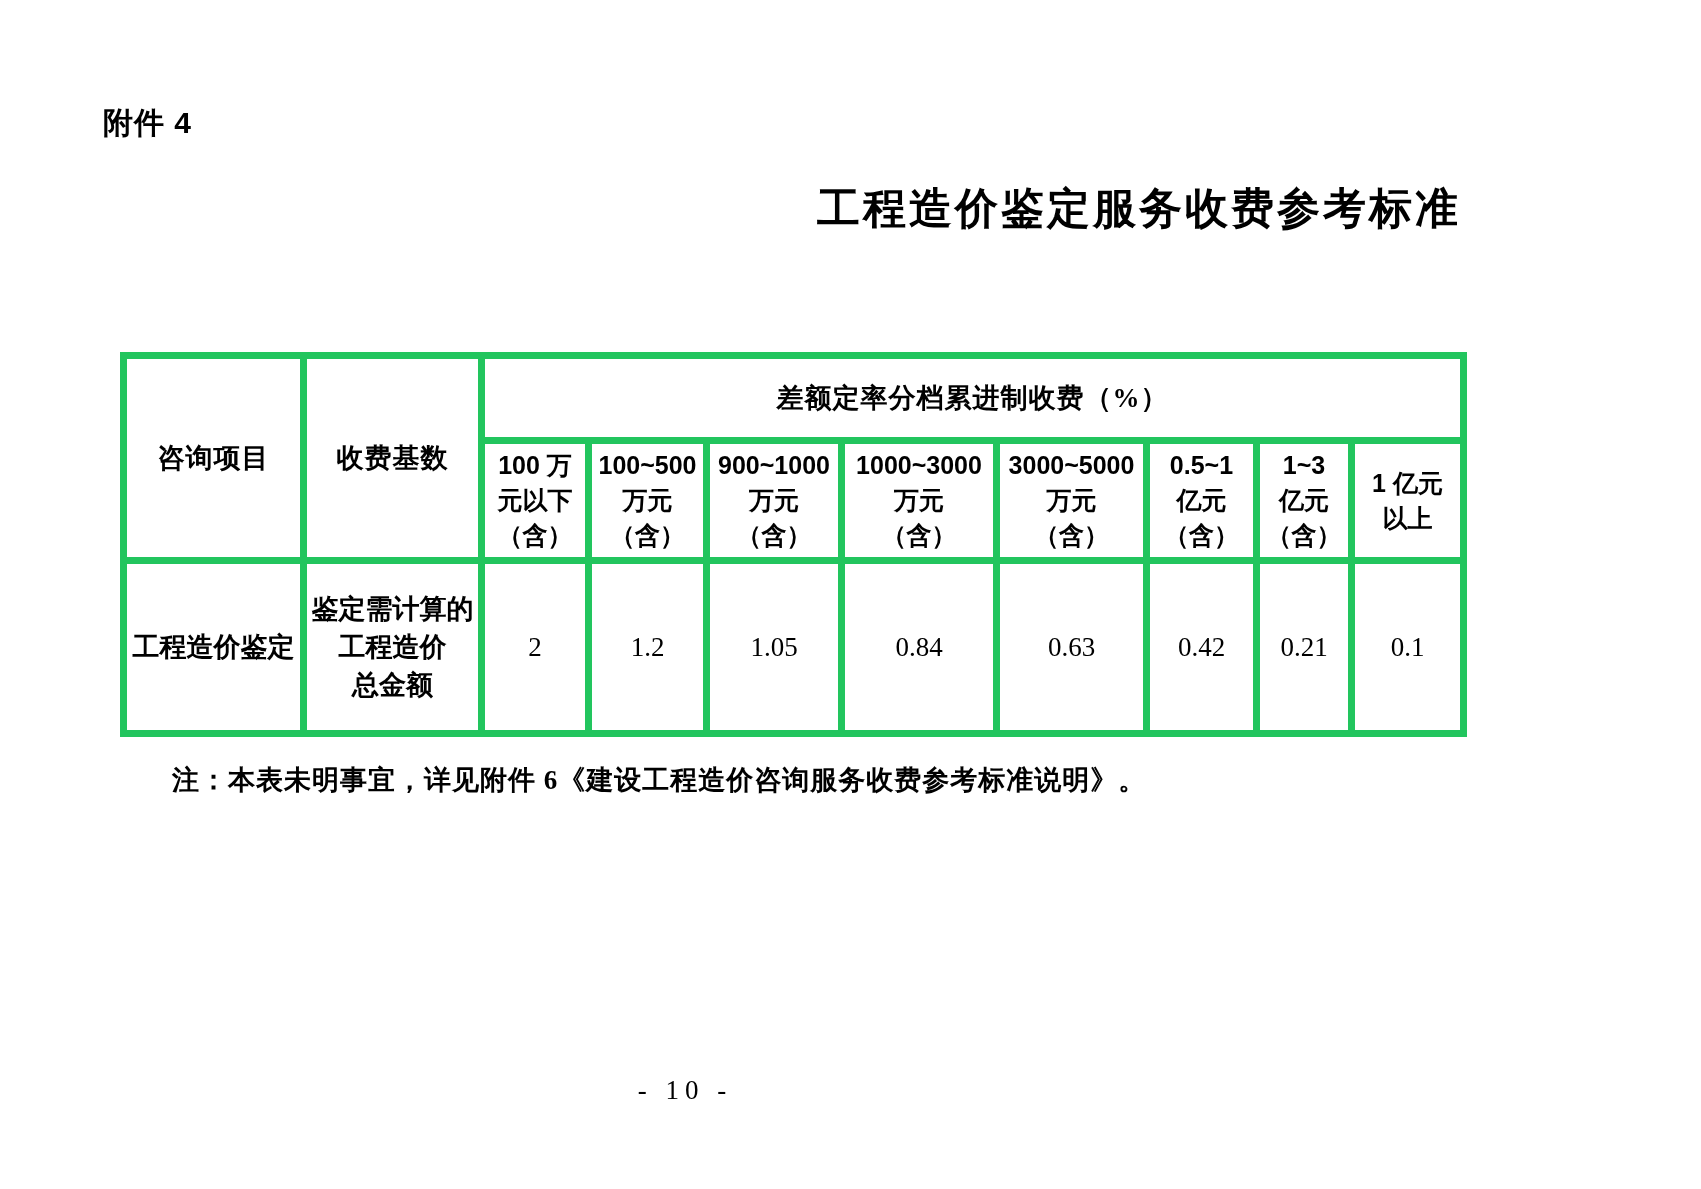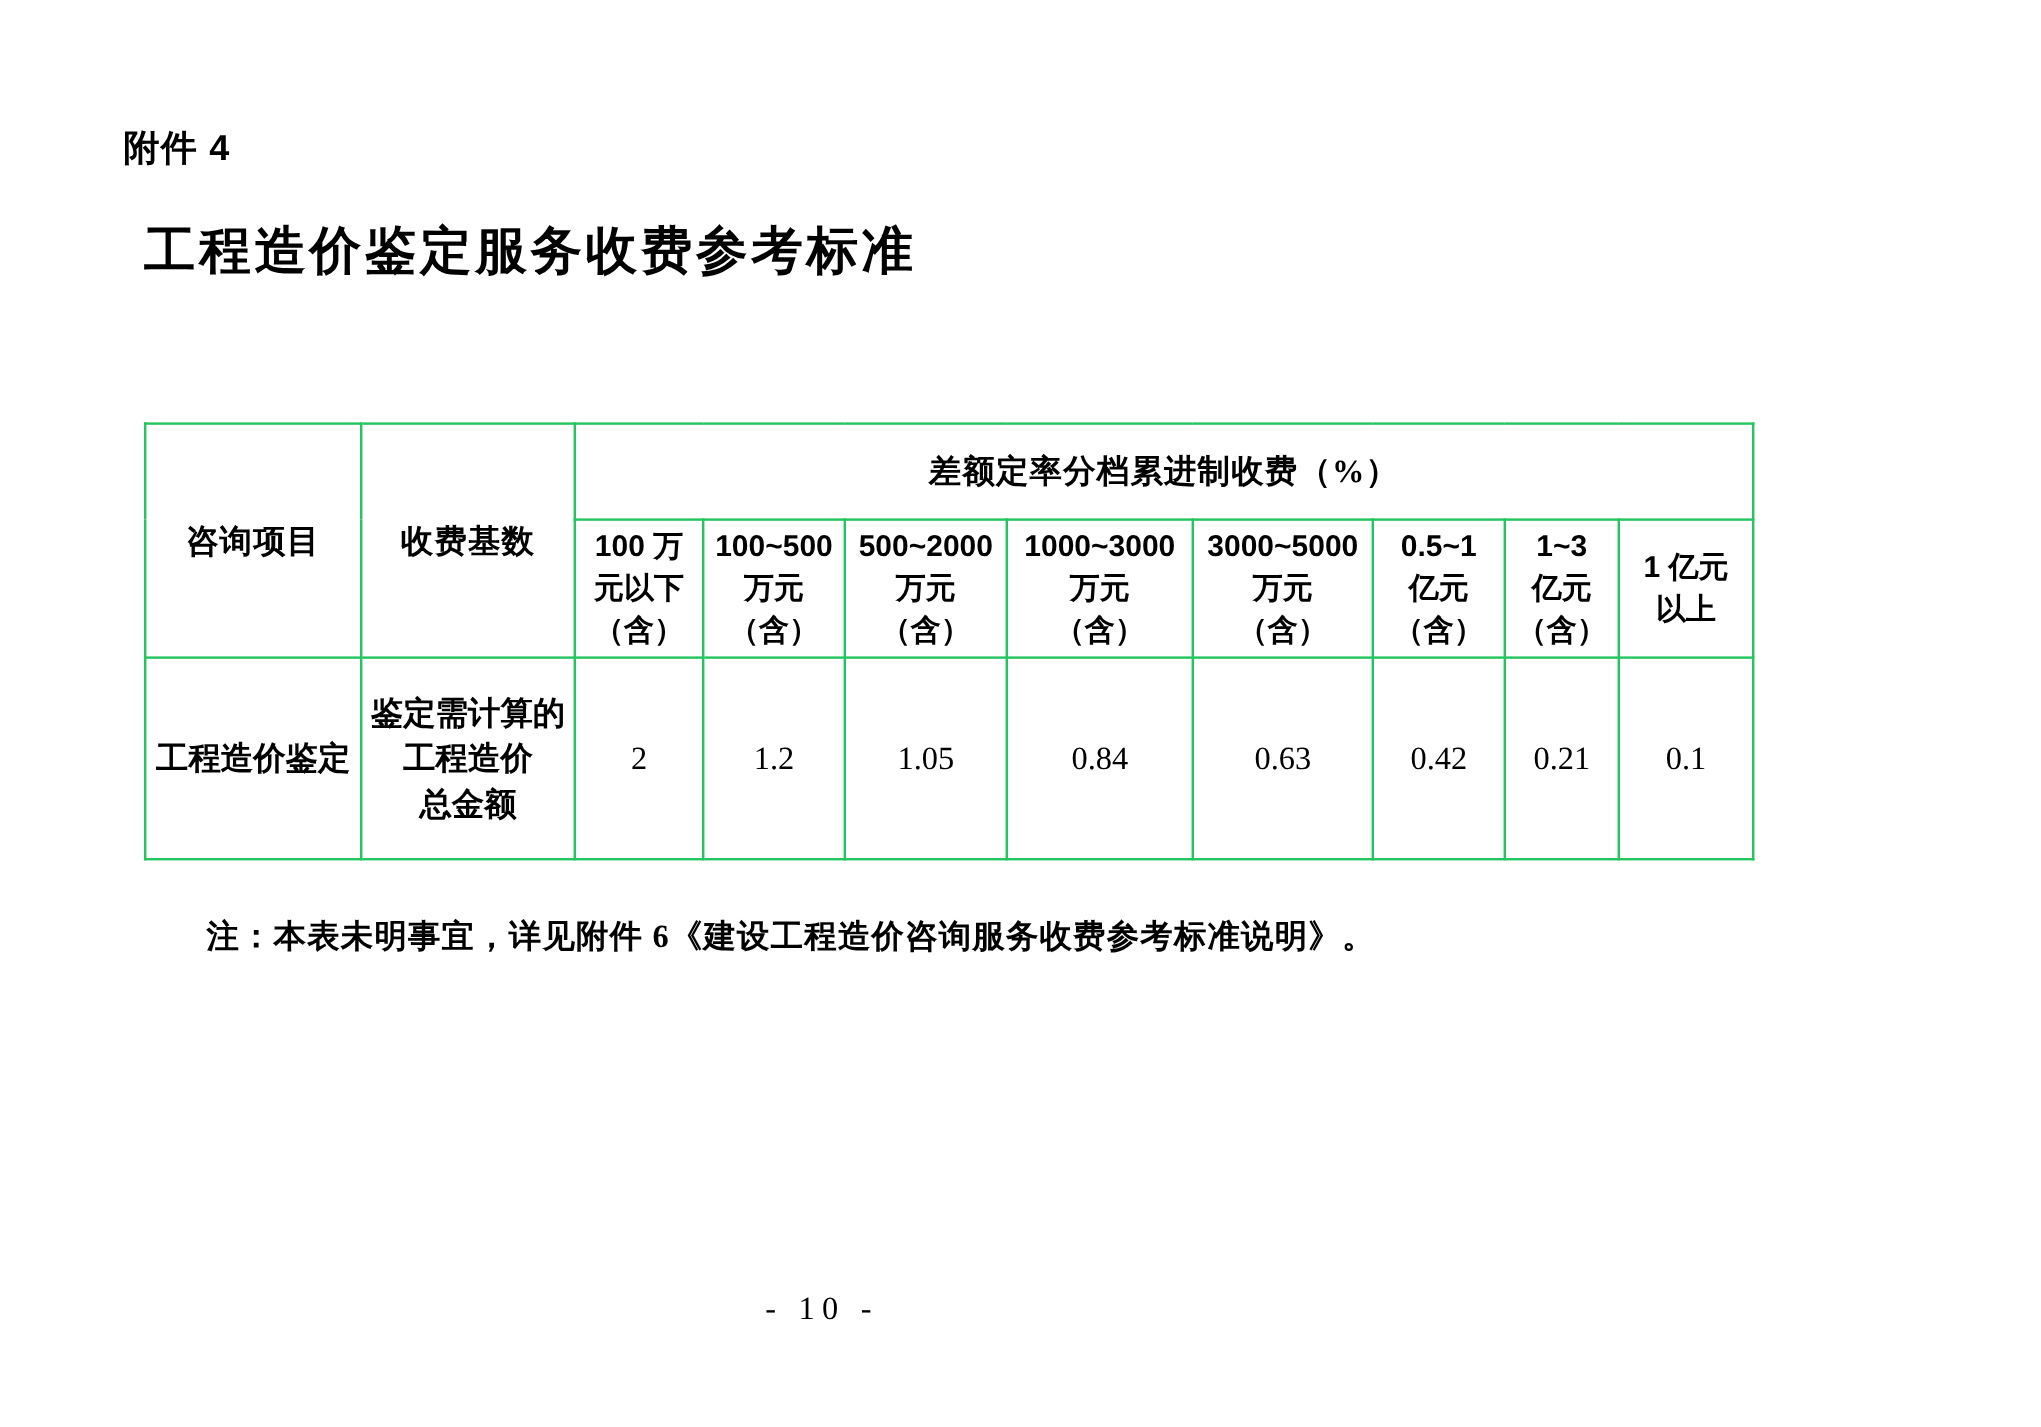--- a/index.html
+++ b/index.html
@@ -23,35 +23,35 @@
     font-family: "Liberation Sans", sans-serif;
     font-weight: bold;
     font-size: 30px;
     letter-spacing: 1px;
   }
   .doc-title {
     position: absolute;
     left: 120px;
     top: 180px;
     width: 1341px;
-    text-align: left;
+    text-align: right;
     font-family: "Liberation Sans", sans-serif;
     font-weight: bold;
     font-size: 43px;
     letter-spacing: 3px;
   }
   table.fee-table {
     position: absolute;
     left: 120px;
     top: 352px;
     border-collapse: collapse;
     table-layout: fixed;
   }
   table.fee-table td {
-    border: 2px solid #22c55e;
+    border: 7px solid #22c55e;
     text-align: center;
     vertical-align: middle;
     padding: 0;
     overflow: hidden;
   }
   tr.row-span-header td { height: 78px; }
   tr.row-tiers td { height: 113px; }
   tr.row-data td { height: 166px; }
   .span-header {
     font-weight: bold;
@@ -128,21 +128,21 @@
         <td rowspan="2" class="cn-head">收费基数</td>
         <td colspan="8" class="span-header">差额定率分档累进制收费（%）</td>
       </tr>
       <tr class="row-tiers">
         <td class="tier-cell">100 万
 元以下
 （含）</td>
         <td class="tier-cell">100~500
 万元
 （含）</td>
-        <td class="tier-cell">500~2000
+        <td class="tier-cell">900~1000
 万元
 （含）</td>
         <td class="tier-cell">1000~3000
 万元
 （含）</td>
         <td class="tier-cell">3000~5000
 万元
 （含）</td>
         <td class="tier-cell">0.5~1
 亿元

